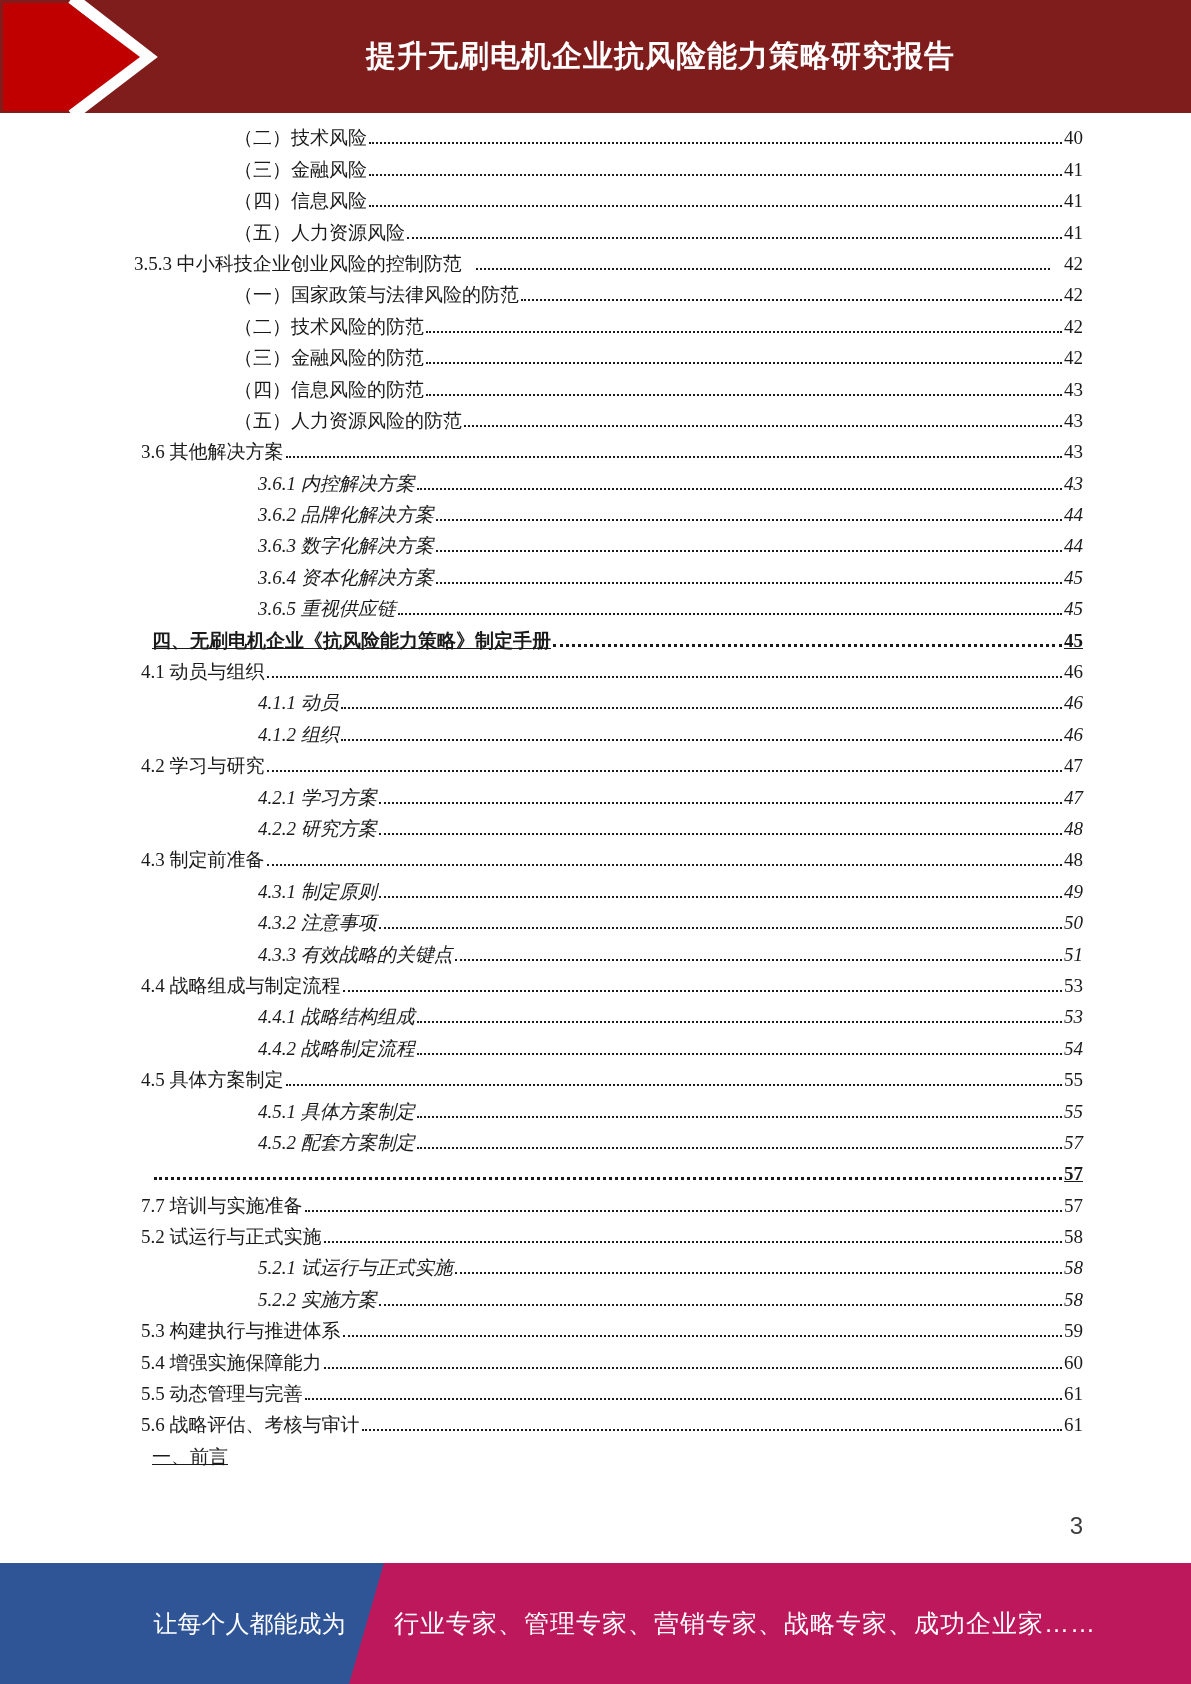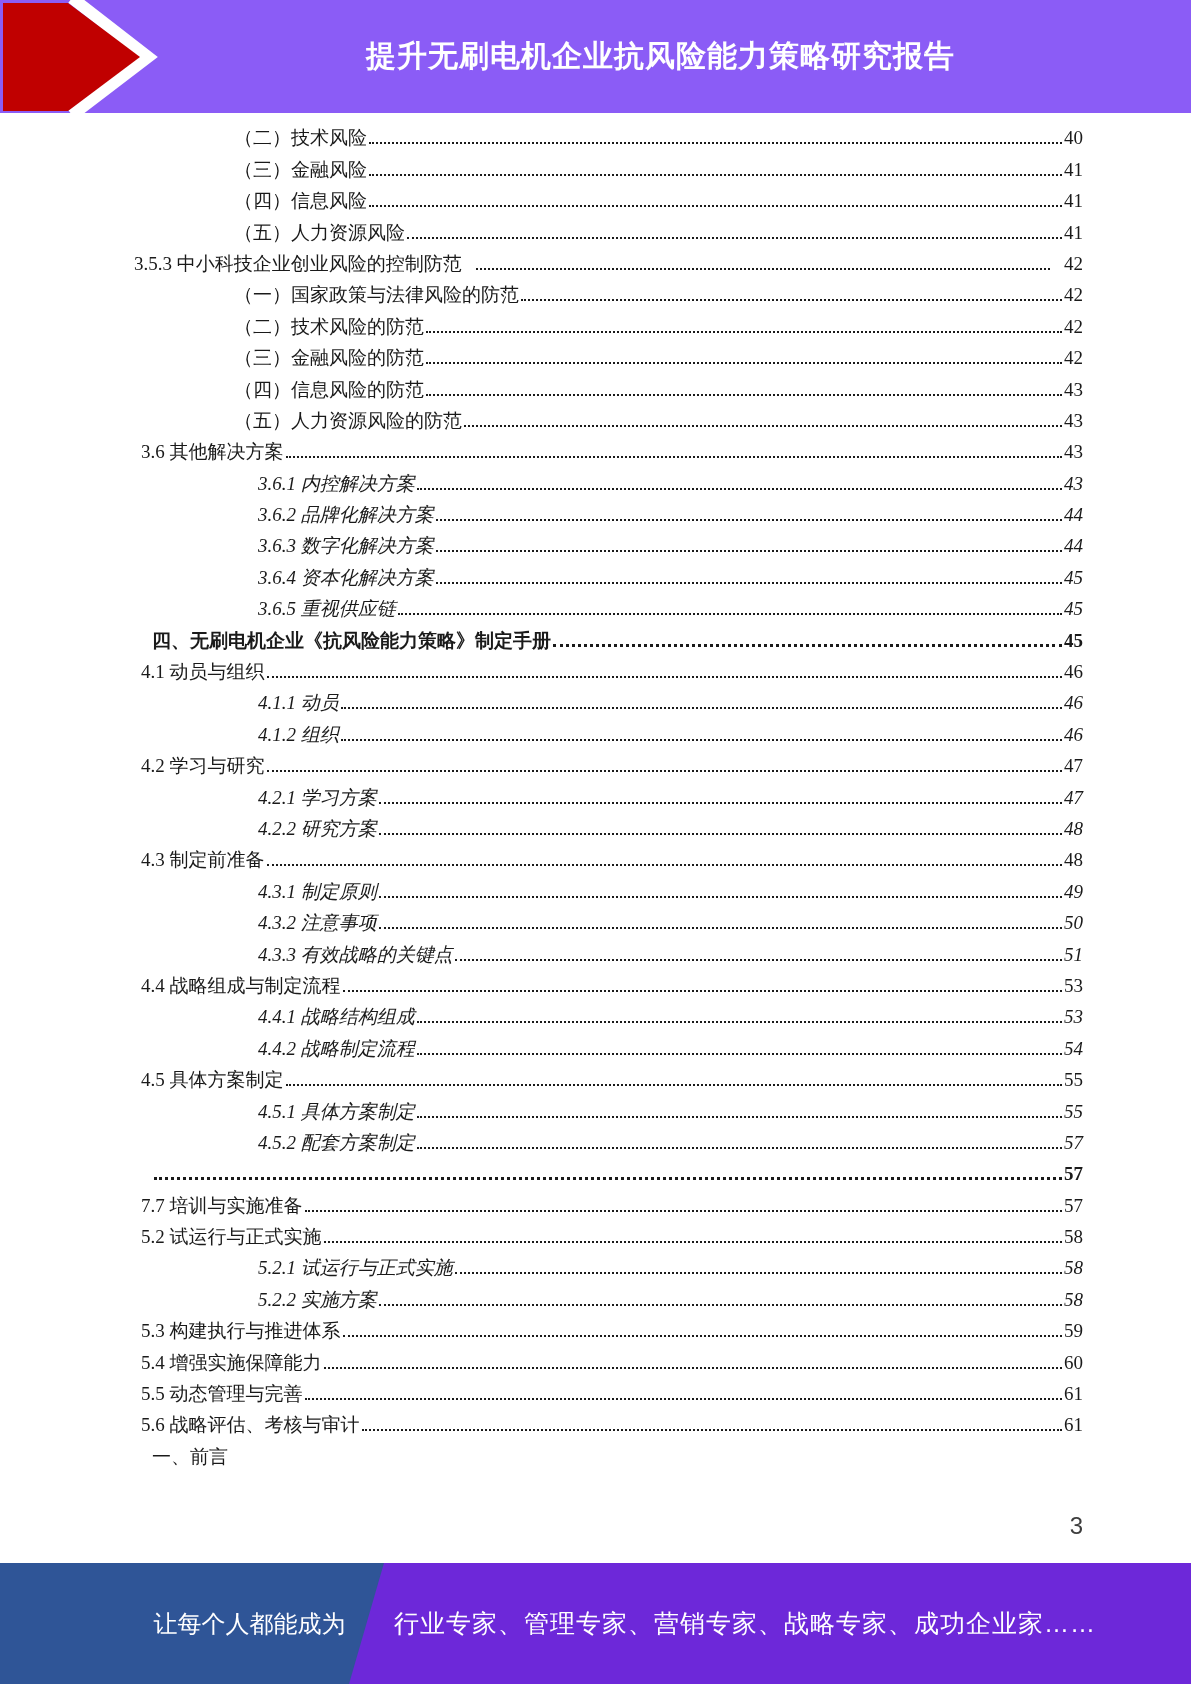--- a/index.html
+++ b/index.html
@@ -5,21 +5,21 @@
   html,body{margin:0;padding:0;}
   body{
     width:1191px;height:1684px;position:relative;background:#ffffff;
     font-family:"Liberation Serif","DejaVu Serif",serif;
     color:#1a1a1a;overflow:hidden;
   }
 
   
   .header{
     position:absolute;left:0;top:0;width:1191px;height:113px;
-    background:#8b5cf6;
+    background:#7f1d1d;
   }
   .header-arrow{position:absolute;left:0;top:0;}
   .header-title{
     position:absolute;left:170px;right:40px;top:0;height:113px;
     display:flex;align-items:center;justify-content:center;
     font-family:"Liberation Sans","DejaVu Sans",sans-serif;
     font-weight:bold;font-size:30px;color:#ffffff;letter-spacing:1px;
     white-space:nowrap;
   }
 
@@ -33,37 +33,37 @@
   }
   .toc-row.bold{font-weight:bold;}
   .toc-label{flex:0 0 auto;}
   .toc-dots{
     flex:1 1 auto;min-width:12px;margin:0 2px;
     border-bottom:2px dotted #1a1a1a;
     transform:translateY(-6px);
   }
   .toc-row.bold .toc-dots{border-bottom-width:3px;}
   .toc-page{flex:0 0 auto;}
-  .lvl-chapter{padding-left:116px;}
+  .lvl-chapter{padding-left:116px;text-decoration:underline;}
   .lvl-section{padding-left:105px;}
   .lvl-section353{padding-left:98px;gap:12px;}
   .lvl-paren{padding-left:198px;}
   .lvl-subsection{padding-left:222px;font-style:italic;}
 
   
   .page-number{
     position:absolute;top:1512px;right:108px;
     font-family:"Liberation Sans","DejaVu Sans",sans-serif;
     font-size:24px;color:#3d3d3d;
   }
 
   
   .footer{
     position:absolute;left:0;top:1563px;width:1191px;height:121px;
-    background:#6d28d9;
+    background:#be185d;
   }
   .footer-blue-shape{position:absolute;left:0;top:0;}
   .footer-left-text{
     position:absolute;left:142px;top:0;height:121px;width:215px;
     display:flex;align-items:center;justify-content:center;
     font-family:"Liberation Sans","DejaVu Sans",sans-serif;
     font-size:24px;color:#ffffff;white-space:nowrap;
   }
   .footer-right-text{
     position:absolute;left:394px;top:0;height:121px;right:20px;

